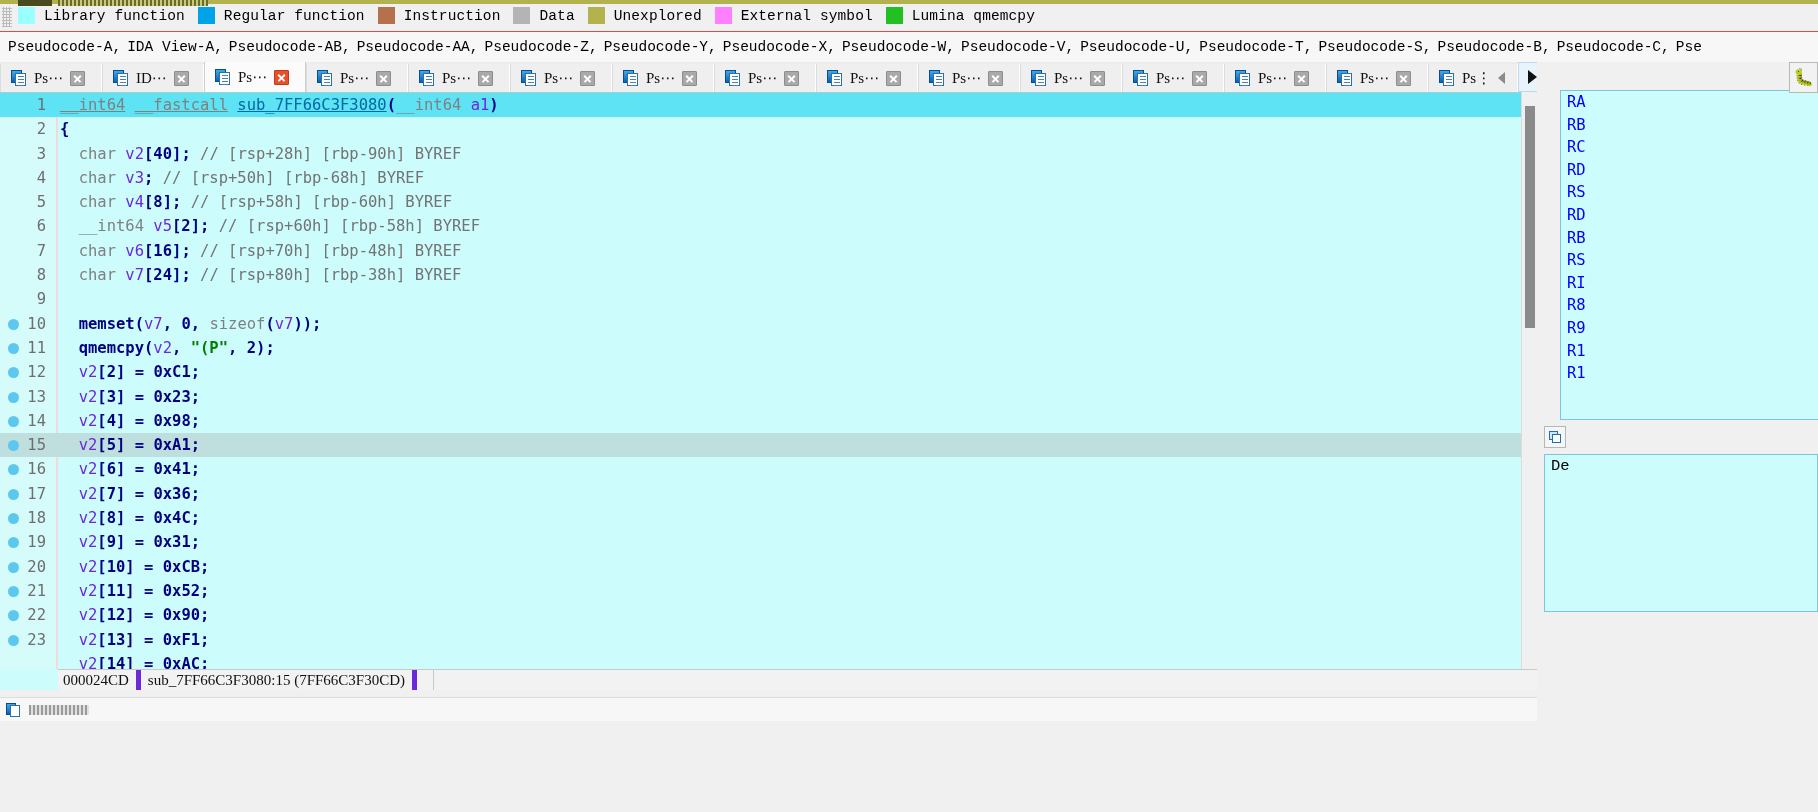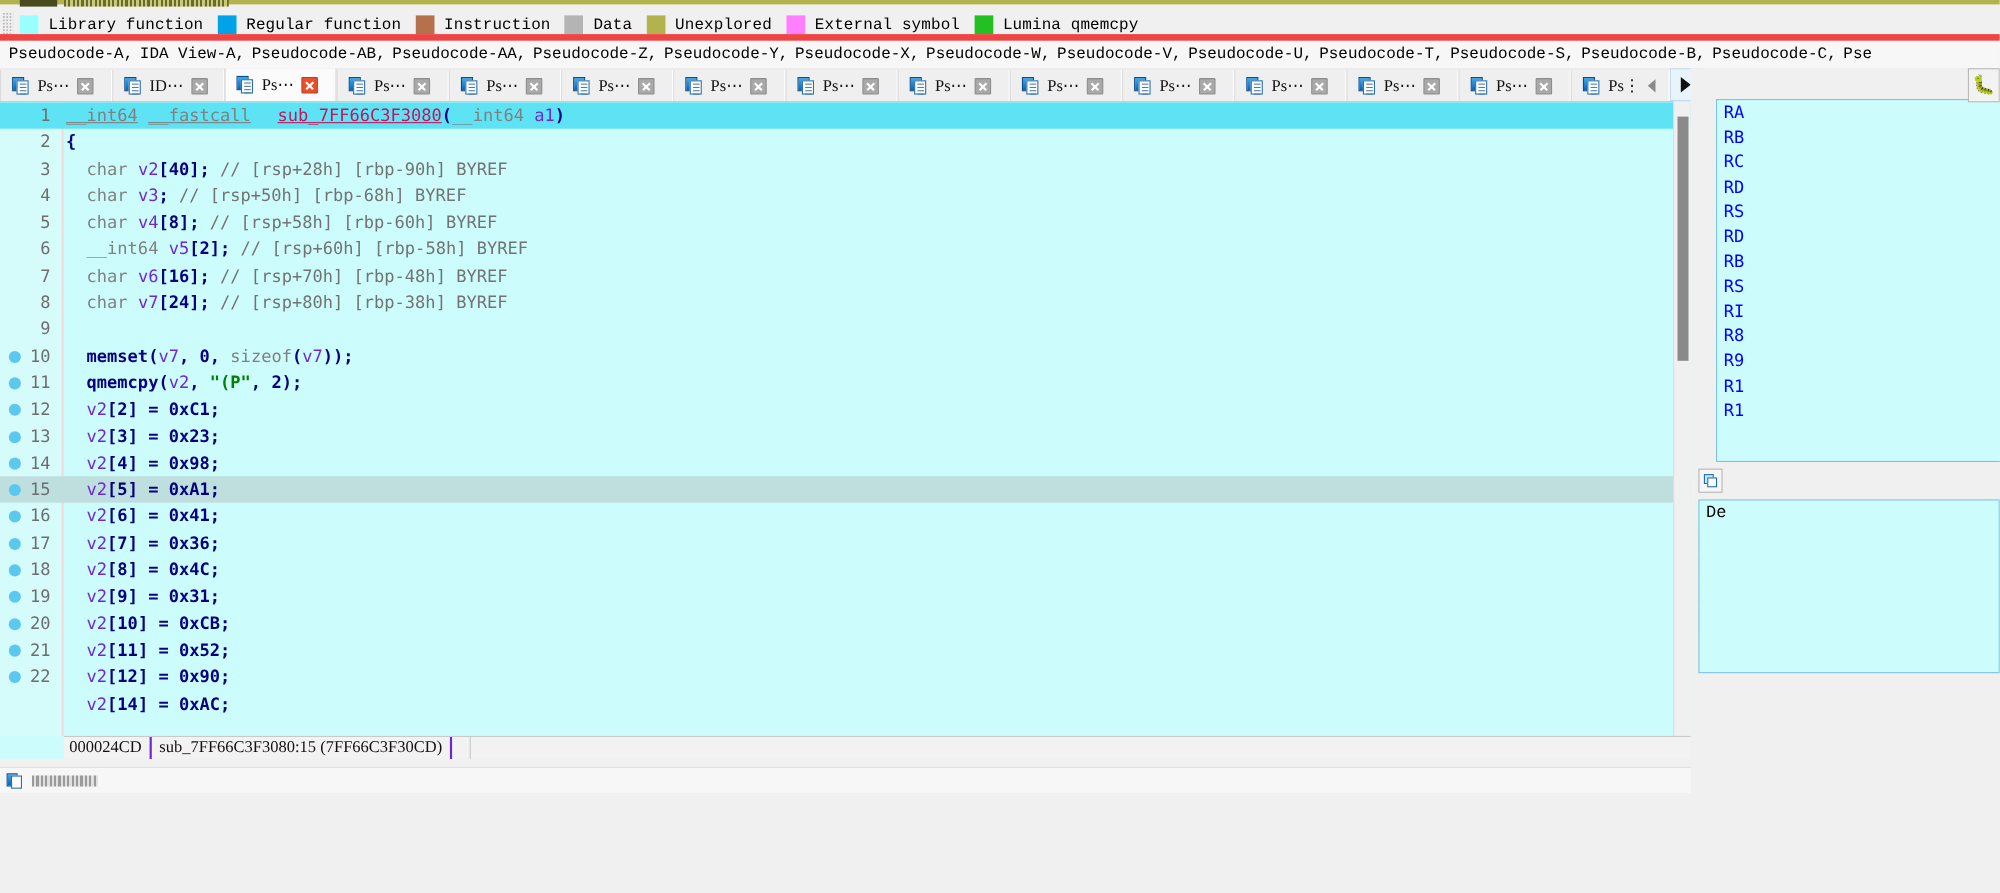--- a/index.html
+++ b/index.html
@@ -26,39 +26,39 @@
     background:repeating-linear-gradient(90deg,#6b6b2e 0 2px,#c9c97a 2px 4px);
   }
   .navband .leftstub{
     position:absolute;left:18px;top:0;width:34px;height:6px;background:#4a4a1f;
   }
 
   
   .legend{
     position:absolute;left:0;top:7px;width:1818px;height:24px;
     background:#f0f0f0;
-    display:flex;align-items:flex-end;
+    display:flex;align-items:flex-start;
     font-family:"Liberation Mono", monospace;
     font-size:14.5px;
   }
   .legend .gripper{
     width:10px;height:20px;margin-left:2px;margin-right:6px;
     background-image:radial-gradient(#b0b0b0 1px, transparent 1.2px);
     background-size:3px 3px;
     opacity:.85;
   }
   .legend .item{display:flex;align-items:center;margin-right:13px;}
   .legend .sw{width:17px;height:17px;margin-right:9px;display:inline-block;}
   .legend .lb{white-space:nowrap;color:#000;letter-spacing:.1px;}
 
   
   .viewstrip{
     position:absolute;left:0;top:31px;width:1818px;height:31px;
     background:#f7f7f7;
-    border-top:6px solid #ef4444;
+    border-top:1px solid #ef4444;
     display:flex;align-items:center;
     font-family:"Liberation Mono", monospace;
     font-size:14.5px;
     white-space:nowrap;overflow:hidden;
     padding-left:8px;
     box-sizing:border-box;
   }
   .viewstrip .vn{margin-right:0;}
   .viewstrip .sep{margin-right:6px;}
 
@@ -164,21 +164,21 @@
   }
   .ln .bp{
     position:absolute;left:8px;top:7px;width:11px;height:11px;
     border-radius:50%;background:#5cc8f0;
   }
   .ln .code{
     position:absolute;left:60px;top:0;white-space:pre;
   }
   .ln.hl-cursor .code{ }
   .t-type {color:#808080;}
-  .t-fn   {color:#be185d;margin-left:15px;}
+  .t-fn   {color:#0369a1;}
   .t-var  {color:#6d28d9;}
   .t-num  {color:#000080;font-weight:bold;}
   .t-punc {color:#000080;font-weight:bold;}
   .t-cmt  {color:#737373;}
   .t-str  {color:#008000;font-weight:bold;}
   .t-call {color:#000080;font-weight:bold;}
   .u-line {text-decoration:underline;}
 
   
   .vscroll{
@@ -192,21 +192,21 @@
   
   .addrbar{
     position:absolute;left:58px;top:669px;width:1479px;height:21px;
     background:#f2f2f2;
     border-top:1px solid #c9c9c9;
     display:flex;align-items:center;
     font-family:"Liberation Serif", serif;
     font-size:15px;color:#111;
     box-sizing:border-box;
   }
-  .addrbar .cell{padding:0 7px;height:21px;line-height:21px;border-right:2px solid #6d28d9;}
+  .addrbar .cell{padding:0 7px;height:21px;line-height:21px;border-right:5px solid #6d28d9;}
   .addrbar .cell.first{padding-left:5px;}
   .addrbar .pad{width:16px;border-right:1px solid #c9c9c9;height:21px;}
   .leftstrip{
     position:absolute;left:0;top:669px;width:58px;height:21px;background:#ccfcfc;
   }
 
   
   .bottomgap{
     position:absolute;left:0;top:690px;width:1818px;height:122px;background:#f0f0f0;
   }
@@ -504,20 +504,21 @@
         <div class="ln"><span class="bp"></span><span class="num">13</span><span class="code">  <span class="t-var">v2</span><span class="t-punc">[</span><span class="t-num">3</span><span class="t-punc">]</span> <span class="t-punc">=</span> <span class="t-num">0x23</span><span class="t-punc">;</span></span></div>
         <div class="ln"><span class="bp"></span><span class="num">14</span><span class="code">  <span class="t-var">v2</span><span class="t-punc">[</span><span class="t-num">4</span><span class="t-punc">]</span> <span class="t-punc">=</span> <span class="t-num">0x98</span><span class="t-punc">;</span></span></div>
         <div class="ln hl-sel"><span class="bp"></span><span class="num">15</span><span class="code">  <span class="t-var">v2</span><span class="t-punc">[</span><span class="t-num">5</span><span class="t-punc">]</span> <span class="t-punc">=</span> <span class="t-num">0xA1</span><span class="t-punc">;</span></span></div>
         <div class="ln"><span class="bp"></span><span class="num">16</span><span class="code">  <span class="t-var">v2</span><span class="t-punc">[</span><span class="t-num">6</span><span class="t-punc">]</span> <span class="t-punc">=</span> <span class="t-num">0x41</span><span class="t-punc">;</span></span></div>
         <div class="ln"><span class="bp"></span><span class="num">17</span><span class="code">  <span class="t-var">v2</span><span class="t-punc">[</span><span class="t-num">7</span><span class="t-punc">]</span> <span class="t-punc">=</span> <span class="t-num">0x36</span><span class="t-punc">;</span></span></div>
         <div class="ln"><span class="bp"></span><span class="num">18</span><span class="code">  <span class="t-var">v2</span><span class="t-punc">[</span><span class="t-num">8</span><span class="t-punc">]</span> <span class="t-punc">=</span> <span class="t-num">0x4C</span><span class="t-punc">;</span></span></div>
         <div class="ln"><span class="bp"></span><span class="num">19</span><span class="code">  <span class="t-var">v2</span><span class="t-punc">[</span><span class="t-num">9</span><span class="t-punc">]</span> <span class="t-punc">=</span> <span class="t-num">0x31</span><span class="t-punc">;</span></span></div>
         <div class="ln"><span class="bp"></span><span class="num">20</span><span class="code">  <span class="t-var">v2</span><span class="t-punc">[</span><span class="t-num">10</span><span class="t-punc">]</span> <span class="t-punc">=</span> <span class="t-num">0xCB</span><span class="t-punc">;</span></span></div>
         <div class="ln"><span class="bp"></span><span class="num">21</span><span class="code">  <span class="t-var">v2</span><span class="t-punc">[</span><span class="t-num">11</span><span class="t-punc">]</span> <span class="t-punc">=</span> <span class="t-num">0x52</span><span class="t-punc">;</span></span></div>
         <div class="ln"><span class="bp"></span><span class="num">22</span><span class="code">  <span class="t-var">v2</span><span class="t-punc">[</span><span class="t-num">12</span><span class="t-punc">]</span> <span class="t-punc">=</span> <span class="t-num">0x90</span><span class="t-punc">;</span></span></div>
+        <div class="ln"><span class="bp"></span><span class="num">23</span><span class="code">  <span class="t-var">v2</span><span class="t-punc">[</span><span class="t-num">13</span><span class="t-punc">]</span> <span class="t-punc">=</span> <span class="t-num">0xF1</span><span class="t-punc">;</span></span></div>
         <div class="ln"><span class="num"></span><span class="code">  <span class="t-var">v2</span><span class="t-punc">[</span><span class="t-num">14</span><span class="t-punc">]</span> <span class="t-punc">=</span> <span class="t-num">0xAC</span><span class="t-punc">;</span></span></div>
       </div>
   </div>
 
   <div class="vscroll">
     <div class="thumb"></div>
   </div>
 
   <div class="leftstrip"></div>
   <div class="addrbar">

